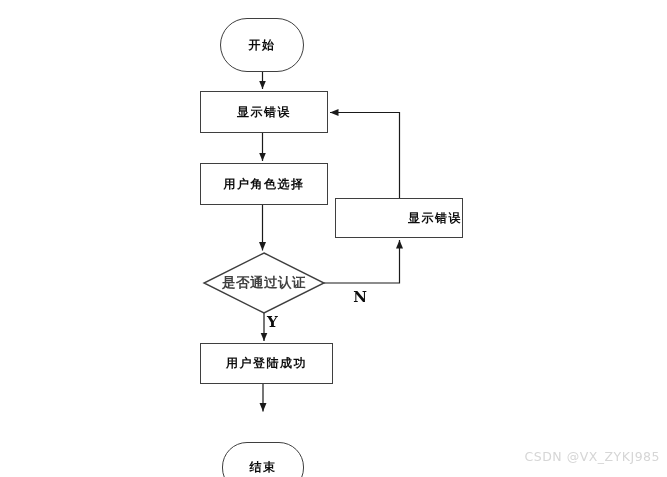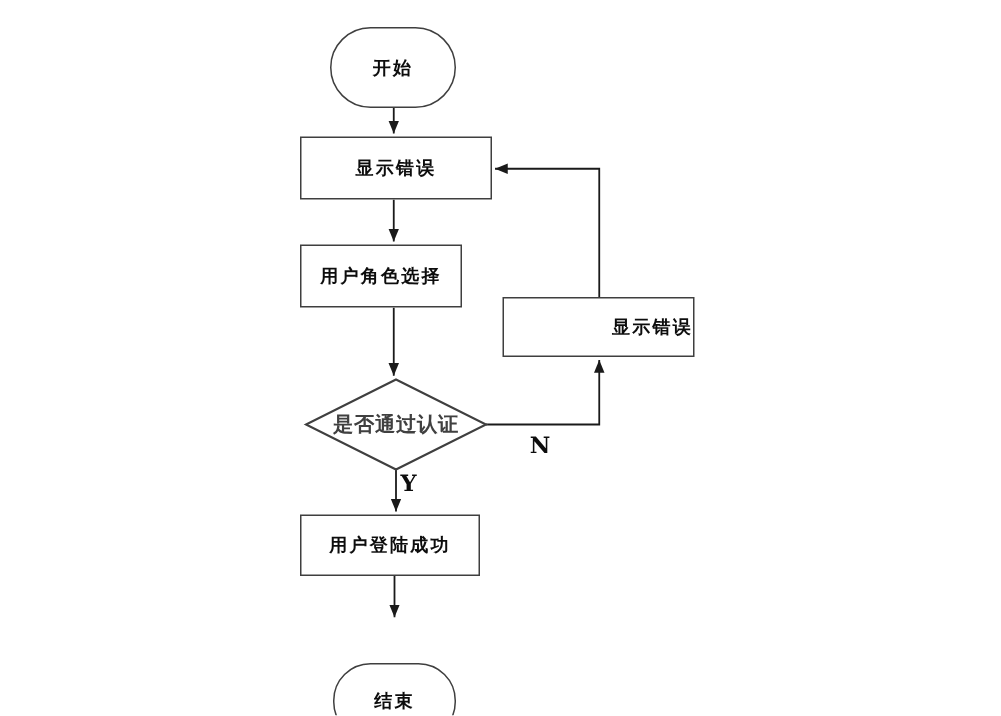--- a/index.html
+++ b/index.html
@@ -25,23 +25,23 @@
     align-items: center;
     justify-content: center;
     font-weight: bold;
     font-size: 12px;
     color: #0d0d0d;
     letter-spacing: 1.5px;
     text-align: center;
   }
   .stadium-start { left: 220px; top: 18px;  width: 84px;  height: 54px; border-radius: 27px; }
   .box-login    { left: 200px; top: 91px;  width: 128px; height: 42px; }
-  .box-role     { left: 200px; top: 163px; width: 108px; height: 42px; }
+  .box-role     { left: 200px; top: 163px; width: 128px; height: 42px; }
   .box-error    { left: 335px; top: 198px; width: 128px; height: 40px; justify-content: flex-end; }
-  .box-success  { left: 200px; top: 343px; width: 120px; height: 41px; align-items: center; }
+  .box-success  { left: 200px; top: 343px; width: 133px; height: 41px; align-items: center; }
   .stadium-end  { left: 222px; top: 414px; width: 82px;  height: 51px; border-radius: 25px; margin-top: 28px; }
   .diamond-label {
     position: absolute;
     left: 204px; top: 274px; width: 120px; height: 18px;
     display: flex; align-items: center; justify-content: center;
     font-weight: bold; font-size: 13.5px; color: #404040;
     letter-spacing: 0.5px;
   }
   .edge-label {
     position: absolute;
@@ -107,14 +107,15 @@
   <div class="edge-label edge-label-y">Y</div>
 
   <div class="node box-success">
     <span>用户登陆成功</span>
   </div>
 
   <div class="node stadium-end">
     <span>结束</span>
   </div>
 
+  <div class="watermark">CSDN @VX_ZYKJ985</div>
 
 </div>
 
 </body></html>

